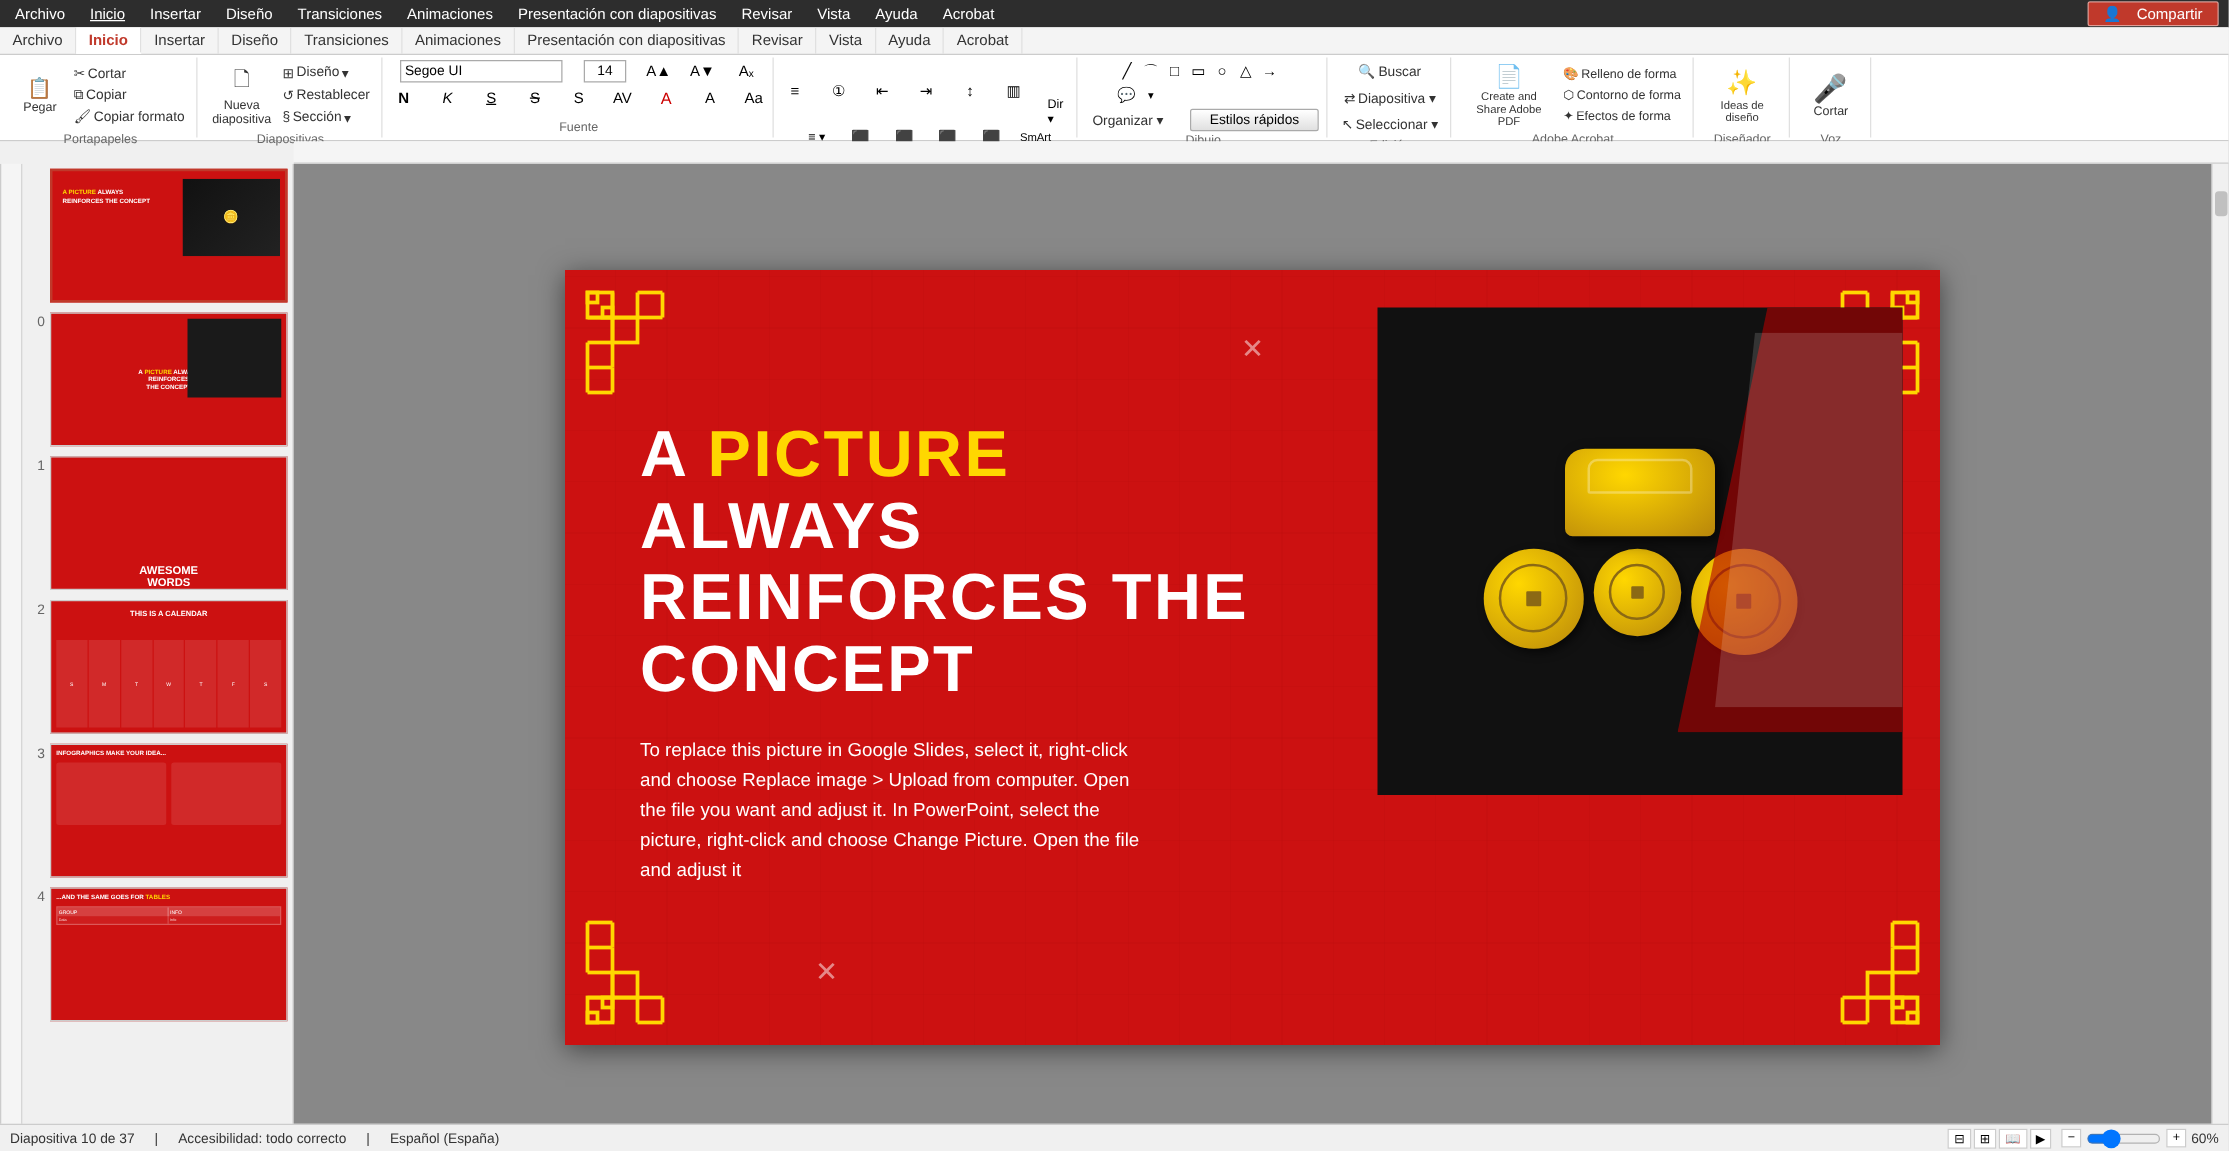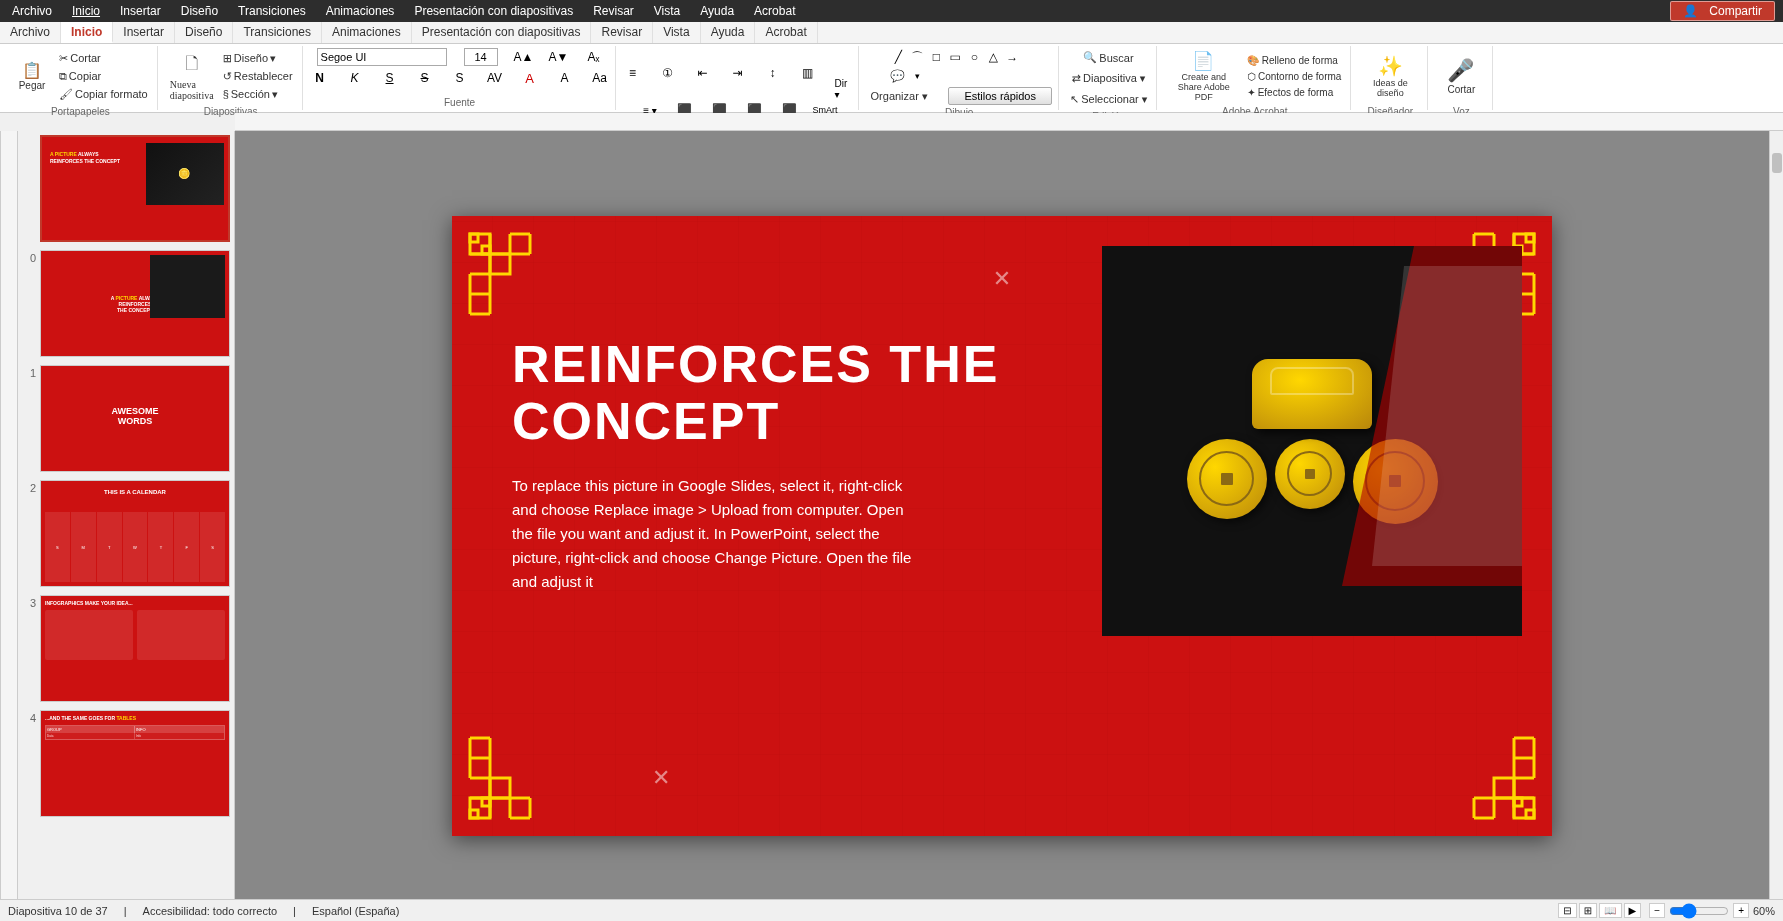--- a/index.html
+++ b/index.html
@@ -391,21 +391,21 @@
             </div>
           </div>
         </div>
         <div class="ribbon-group-label">Portapapeles</div>
       </div>
 
       <div class="ribbon-group">
         <div class="ribbon-group-content">
           <div class="ribbon-btn">
             <span class="ico">🗋</span>
-            <span style="font-size:10px;font-family:Liberation Serif, serif;">Nueva<br>diapositiva</span>
+            <span style="font-size:10px;text-align:center;">Nueva<br>diapositiva</span>
           </div>
           <div class="ribbon-vertical">
             <div class="ribbon-btn-small">
               <span>⊞</span>
               <span> Diseño</span>
               <span>▾</span>
             </div>
             <div class="ribbon-btn-small">
               <span>↺</span>
               <span> Restablecer</span>
@@ -589,21 +589,21 @@
             <div style="position:absolute;inset:0;display:flex;align-items:center;justify-content:center;">
               <div style="color:white;font-size:5px;font-weight:900;text-align:center;font-family:Arial Black,Arial,sans-serif;text-transform:uppercase;">A <span style="color:#FFD700;">PICTURE</span> ALWAYS<br>REINFORCES<br>THE CONCEPT</div>
             </div>
             <div style="position:absolute;right:4px;top:4px;width:40%;height:60%;background:#1a1a1a;"></div>
           </div>
         </div>
 
         <div class="slide-thumb" style="margin-top:4px;">
           <span class="slide-num">1</span>
           <div class="slide-thumb-img thumb-slide-2" style="width:190px;height:107px;background:#cc1111;">
-            <div style="position:absolute;inset:0;display:flex;align-items:flex-start;justify-content:center;margin-top:40px;">
+            <div style="position:absolute;inset:0;display:flex;align-items:flex-end;justify-content:center;margin-top:40px;">
               <div style="color:white;font-size:9px;font-weight:900;text-align:center;font-family:Arial Black,Arial,sans-serif;text-transform:uppercase;">AWESOME<br>WORDS</div>
             </div>
           </div>
         </div>
 
         <div class="slide-thumb" style="margin-top:4px;">
           <span class="slide-num">2</span>
           <div class="slide-thumb-img thumb-slide-3" style="width:190px;height:107px;background:#cc1111;">
             <div style="position:absolute;inset:0;display:flex;align-items:flex-start;justify-content:center;padding-top:8px;">
               <div style="color:white;font-size:6px;font-weight:900;text-align:center;font-family:Arial,sans-serif;text-transform:uppercase;">THIS IS A CALENDAR</div>
@@ -753,20 +753,23 @@
               <line x1="30" y1="70" x2="30" y2="90"></line>
             </g>
           </svg>
         </div>
 
         <div class="cross-marker" style="top:50px;left:50%;transform:translateX(-50%);font-size:22px;color:white;opacity:0.5;">✕</div>
         <div class="cross-marker" style="bottom:45px;left:200px;font-size:22px;color:white;opacity:0.5;">✕</div>
 
         <div class="slide-content">
           <div class="slide-title">
+            <span>A </span><span class="highlight">PICTURE</span><span> ALWAYS</span>
+          </div>
+          <div class="slide-title">
             <span>REINFORCES THE CONCEPT</span>
           </div>
           <div class="slide-body">
             <span>To replace this picture in Google Slides, select it, right-click and choose Replace image &gt; Upload from computer. Open the file you want and adjust it. In PowerPoint, select the picture, right-click and choose Change Picture. Open the file and adjust it</span>
           </div>
         </div>
 
         <div style="position:absolute;right:30px;top:30px;width:420px;height:390px;">
 
           <div style="width:100%;height:100%;background:#111;position:relative;overflow:hidden;">

